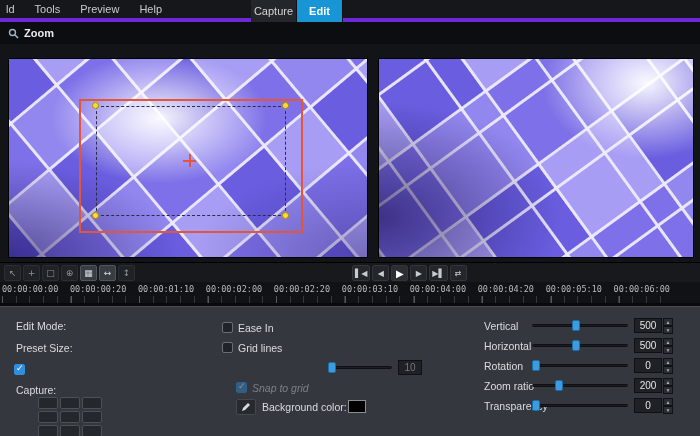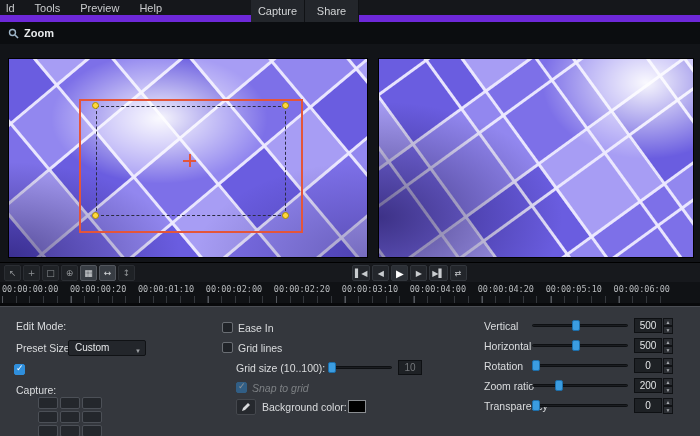--- a/index.html
+++ b/index.html
@@ -1,23 +1,23 @@
 <!DOCTYPE html>
 <html><head>
 <meta charset="utf-8">
 <style>
   *{margin:0;padding:0;box-sizing:border-box;}
   html,body{width:700px;height:436px;overflow:hidden;}
   body{position:relative;background:#1a1c20;font-family:"Liberation Sans",sans-serif;color:#d6d8da;}
 
   
-  .menubar{position:absolute;top:0;left:0;right:0;height:22px;background:#15171b;border-bottom:7px solid #6d28d9;display:flex;align-items:center;gap:20px;padding-left:6px;font-size:11px;color:#c9cbcd;}
+  .menubar{position:absolute;top:0;left:0;right:0;height:22px;background:#15171b;border-bottom:4px solid #6d28d9;display:flex;align-items:center;gap:20px;padding-left:6px;font-size:11px;color:#c9cbcd;}
   .menu-item{cursor:default;}
   .tabs{position:absolute;left:251px;top:0;height:22px;display:flex;}
-  .tab{width:54px;height:22px;display:flex;align-items:center;justify-content:center;font-size:11px;background:#23262b;color:#d2d4d6;border-right:1px solid #101215;}
+  .tab{width:46px;height:22px;display:flex;align-items:center;justify-content:center;font-size:11px;background:#23262b;color:#d2d4d6;border-right:1px solid #101215;}
   .tab.active{background:#1795d4;color:#fff;font-weight:bold;}
 
   
   .titlebar{position:absolute;top:22px;left:0;right:0;height:22px;background:#0b0d10;display:flex;align-items:center;gap:5px;padding-left:8px;font-size:11px;color:#e8eaec;font-weight:bold;}
 
   
   .workspace{position:absolute;top:44px;left:0;right:0;height:218px;background:#121418;}
   .preview-label{position:absolute;top:19px;left:382px;font-size:10px;color:#9a9da0;font-weight:normal;text-decoration:underline;}
   .screen{position:absolute;top:14px;height:200px;overflow:hidden;background:#b9b2ec;border:1px solid #000;}
   .screen-left{left:8px;width:360px;}
@@ -97,21 +97,21 @@
 <body>
 
 <div class="menubar">
   <span class="menu-item">ld</span>
   <span class="menu-item">Tools</span>
   <span class="menu-item">Preview</span>
   <span class="menu-item">Help</span>
 </div>
 <div class="tabs">
   <div class="tab">Capture</div>
-  <div class="tab">Share</div>
+  <div class="tab active">Edit</div>
 </div>
 
 <div class="titlebar">
   <svg width="11" height="11" viewBox="0 0 11 11">
       <circle cx="4.5" cy="4.5" r="3" fill="none" stroke="#9fb6c9" stroke-width="1.4"></circle>
       <line x1="7" y1="7" x2="10" y2="10" stroke="#9fb6c9" stroke-width="1.6"></line>
     </svg>
   <span>Zoom</span>
 </div>
 
@@ -171,21 +171,20 @@
   </div>
   <div class="ticks"></div>
 </div>
 <div class="scrollstrip"></div>
 
 <div class="bottom">
 
   <span class="lbl" style="left:16px;top:12px;">Edit Mode:</span>
 
   <span class="lbl" style="left:16px;top:34px;">Preset Size:</span>
-  <div class="dropdown" style="left:68px;top:33px;">Custom</div>
 
   <div class="cb checked" style="left:14px;top:57px;"></div>
 
   <span class="lbl" style="left:16px;top:76px;">Capture:</span>
   <div class="pos-grid">
     <div class="pos-cell"></div>
     <div class="pos-cell"></div>
     <div class="pos-cell"></div>
     <div class="pos-cell"></div>
     <div class="pos-cell"></div>
@@ -194,21 +193,20 @@
     <div class="pos-cell"></div>
     <div class="pos-cell"></div>
   </div>
 
   <div class="cb" style="left:222px;top:15px;"></div>
   <span class="lbl" style="left:238px;top:14px;">Ease In</span>
 
   <div class="cb" style="left:222px;top:35px;"></div>
   <span class="lbl" style="left:238px;top:34px;">Grid lines</span>
 
-  <span class="lbl" style="left:236px;top:54px;">Grid size (10..100):</span>
   <div class="slider" style="left:330px;top:55px;width:62px;">
     <div class="track"></div>
     <div class="thumb" style="left: 3%;"></div>
   </div>
   <div class="valbox dim" style="left:398px;top:53px;width:24px;">10</div>
 
   <div class="cb checked disabled" style="left:236px;top:75px;"></div>
   <span class="lbl dim" style="left:252px;top:74px;font-style:italic;">Snap to grid</span>
 
   <div class="pencil-btn" style="left:236px;top:92px;">

